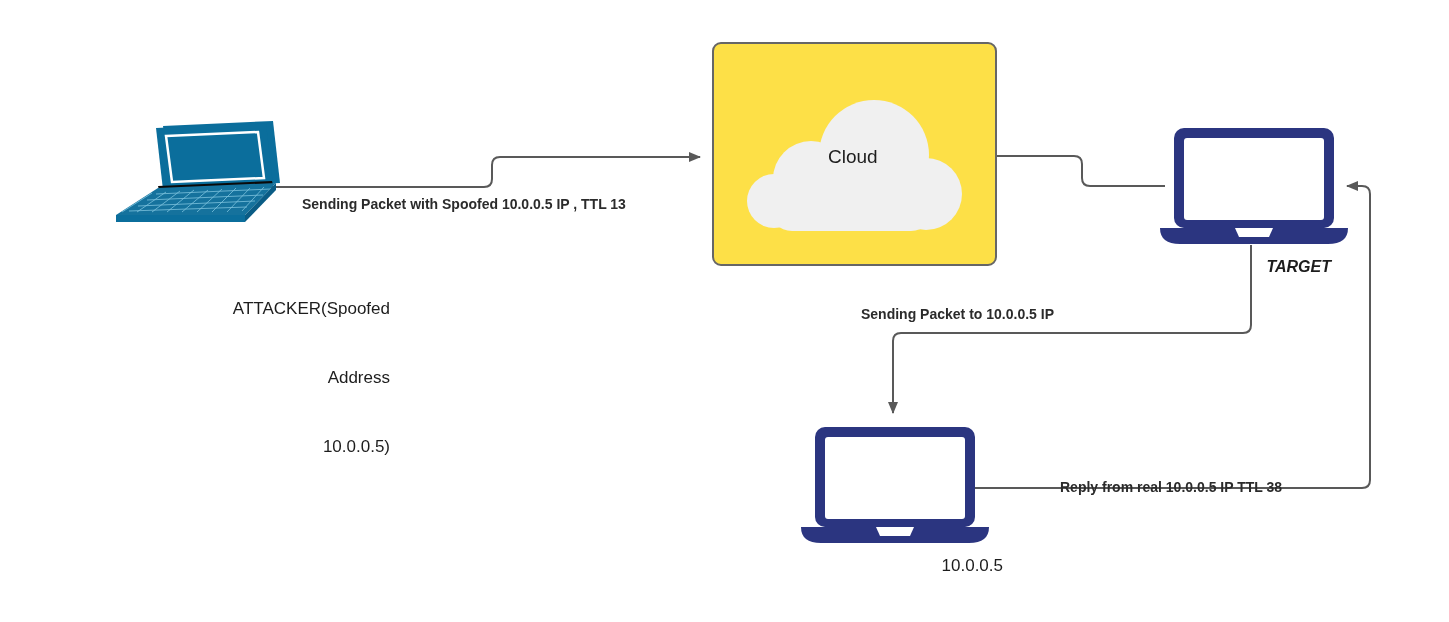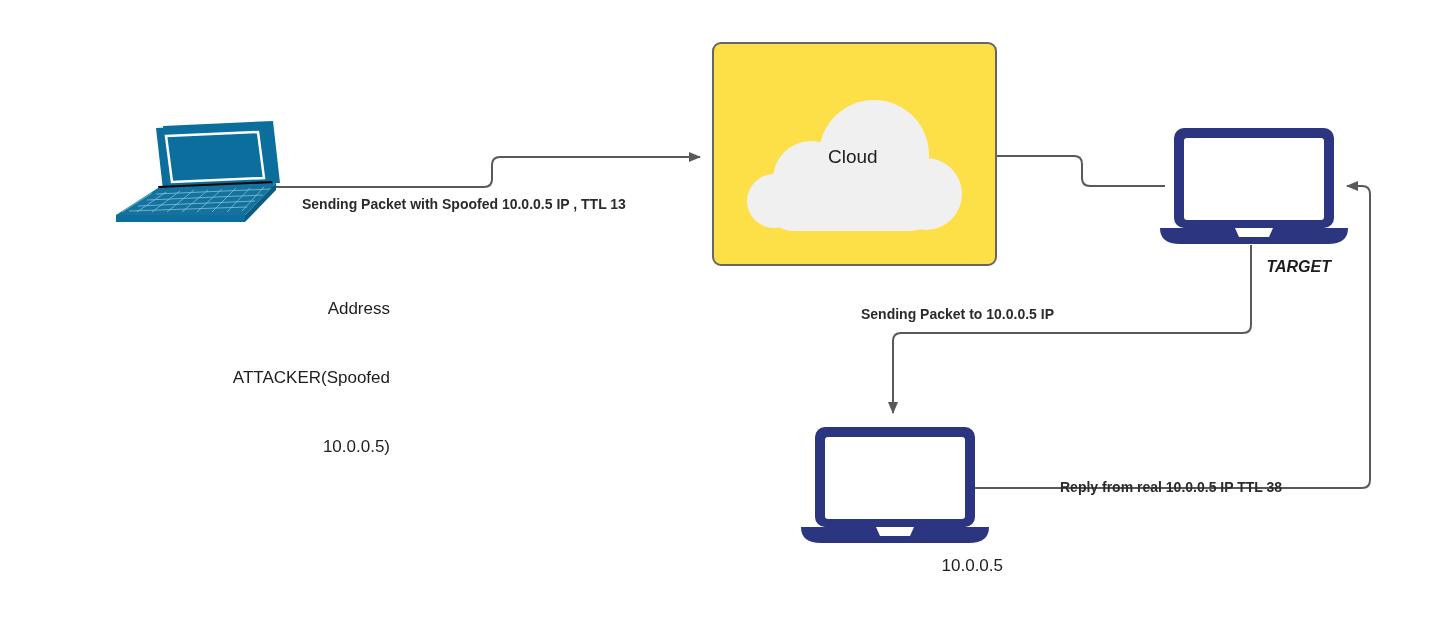--- a/index.html
+++ b/index.html
@@ -121,22 +121,22 @@
         <line x1="30" y1="88" x2="147" y2="83"></line>
         <line x1="21" y1="93" x2="139" y2="89"></line>
       </g>
 
       <polygon points="8,97 137,97 137,104 8,104" fill="#0b6e9c"></polygon>
       <polygon points="137,97 168,65 168,72 137,104" fill="#0a5c85"></polygon>
     </svg>
   </div>
 
   <div class="node-label" style="left:60px; top:251px; width:330px;">
+    <div>ATTACKER(Spoofed</div>
     <div>Address</div>
-    <div>ATTACKER(Spoofed</div>
     <div>10.0.0.5)</div>
   </div>
 
   <div class="cloud-box" style="left:712px; top:42px; width:285px; height:224px;">
     <svg width="281" height="220" viewBox="0 0 281 220" xmlns="http://www.w3.org/2000/svg" style="position:absolute; left:0; top:0;">
       <g fill="#f0f0f0">
         <circle cx="160" cy="111" r="55"></circle>
         <circle cx="97" cy="135" r="38"></circle>
         <circle cx="60" cy="157" r="27"></circle>
         <circle cx="212" cy="150" r="36"></circle>

